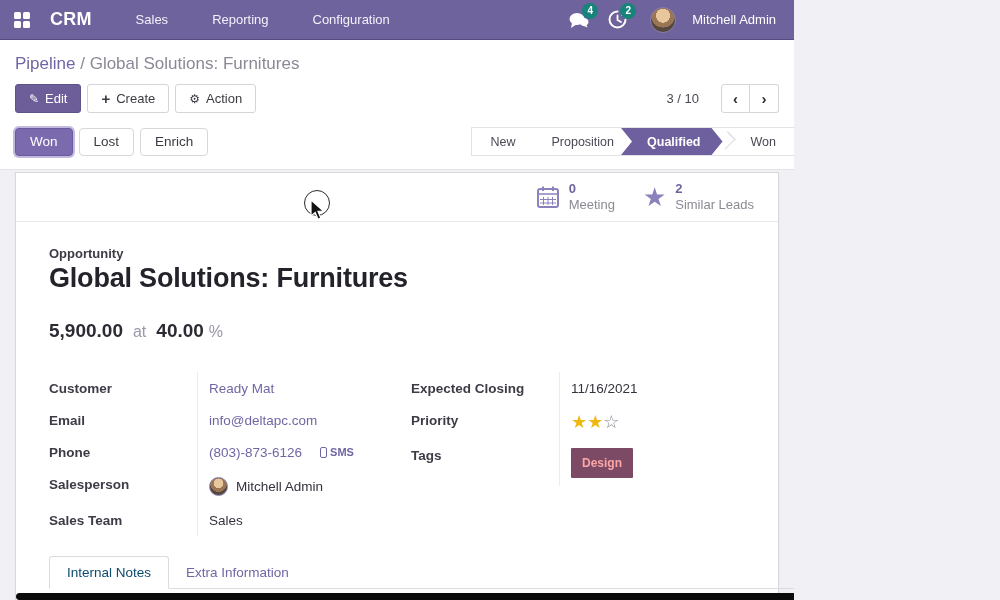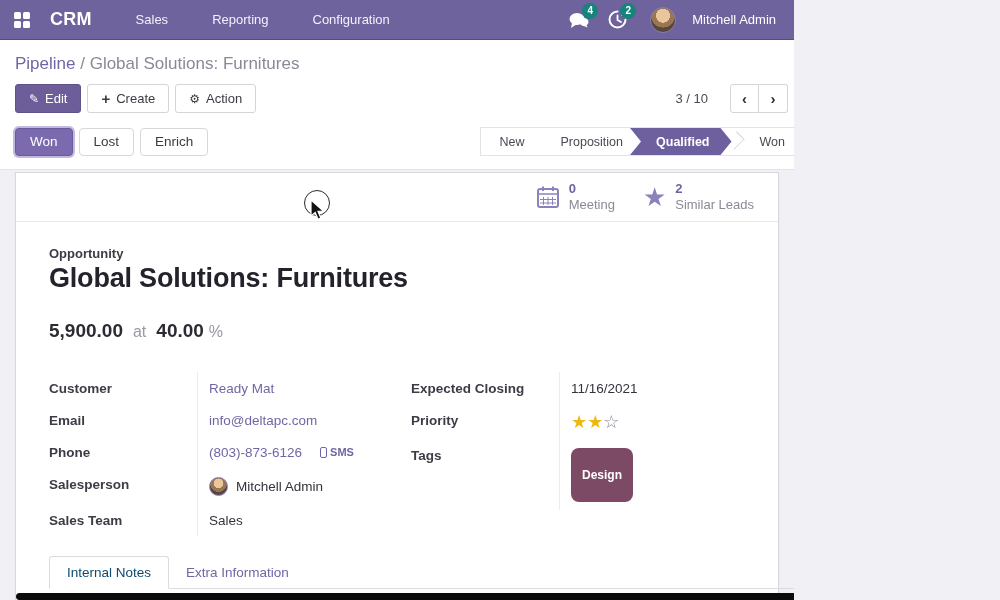--- a/index.html
+++ b/index.html
@@ -18,21 +18,21 @@
   .nav-ico { position:relative; width:30px; height:30px; display:flex; align-items:center; justify-content:center; cursor:pointer; }
   .nav-badge { position:absolute; top:-2px; right:-4px; background:#17837a; color:#fff;
                font-size:10px; font-weight:bold; min-width:16px; height:16px; border-radius:50%;
                display:flex; align-items:center; justify-content:center; }
   .avatar { border-radius:50%; background:radial-gradient(circle at 50% 32%, #e9c79d 0 34%, #9a7553 35% 58%, #56483c 59% 100%); border:1px solid #877daf; }
   .avatar.lg { width:26px; height:26px; margin-left:10px; }
   .avatar.sm { width:19px; height:19px; margin-right:8px; flex:0 0 19px; }
   .user-name { font-size:13px; margin-left:8px; margin-right:4px; }
 
   
-  .cpanel { background:#fff; padding:10px 6px 0 15px; border-bottom:1px solid #e4e4e8; }
+  .cpanel { background:#fff; padding:10px 15px 0 15px; border-bottom:1px solid #e4e4e8; }
   .breadcrumb { font-size:17px; padding:4px 0 10px 0; }
   .bc-link { color:#7166a4; cursor:pointer; }
   .bc-rest { color:#8b8996; }
   .btn-row { display:flex; align-items:center; padding-bottom:14px; }
   .btn { height:29px; font-size:13px; border-radius:3px; padding:0 13px; display:inline-flex;
          align-items:center; gap:6px; cursor:pointer; border:1px solid #d5d5d8; background:#fff; color:#3a3a42; }
   .btn.primary { background:#6d5e9a; border-color:#60528b; color:#fff; }
   .btn + .btn { margin-left:6px; }
   .btn .bico { font-size:12px; }
   .action-btn { margin-left:155px; }
@@ -84,22 +84,22 @@
   .flabel { font-size:13.5px; font-weight:bold; color:#3c3c46; padding:8.5px 0; }
   .fvalue { font-size:13.5px; color:#33333d; padding:8.5px 0 8.5px 11px; border-left:1px solid #ececf0;
             display:flex; align-items:center; }
   a.flink { color:#7166a4; text-decoration:none; cursor:pointer; }
   .sms-link { display:inline-flex; align-items:center; gap:3px; margin-left:18px; color:#7166a4;
               font-size:11px; font-weight:bold; cursor:pointer; }
   .phone-glyph { width:7px; height:11px; border:1px solid #7166a4; border-radius:2px; display:inline-block; }
   .star { font-size:18px; line-height:1; cursor:pointer; }
   .star.on { color:#efb810; }
   .star.off { color:#8a8a94; }
-  .tag-pill { background:#7d4a66; color:#ffffff; font-size:12px; font-weight:bold; border-radius:8px;
-              padding:20px 11px; display:inline-block; cursor:pointer; }
+  .tag-pill { background:#7d4a66; color:#fca5a5; font-size:12px; font-weight:bold; border-radius:1px;
+              padding:8px 11px; display:inline-block; cursor:pointer; }
 
   .notebook { margin-top:20px; }
   .tabbar { display:flex; align-items:flex-end; border-bottom:1px solid #dcdcdc; width:870px; }
   .tab { font-size:13.5px; padding:8px 17px; cursor:pointer; }
   .tab.active { color:#0c4a6e; background:#fff; border:1px solid #dcdcdc; border-bottom:1px solid #fff;
                 border-radius:3px 3px 0 0; margin-bottom:-1px;text-align:right; }
   .tab.inactive { color:#7166a4; }
 
   
   .click-ring { position:absolute; left:304px; top:190px; width:26px; height:26px; border:1.6px solid #2a2a2a;

